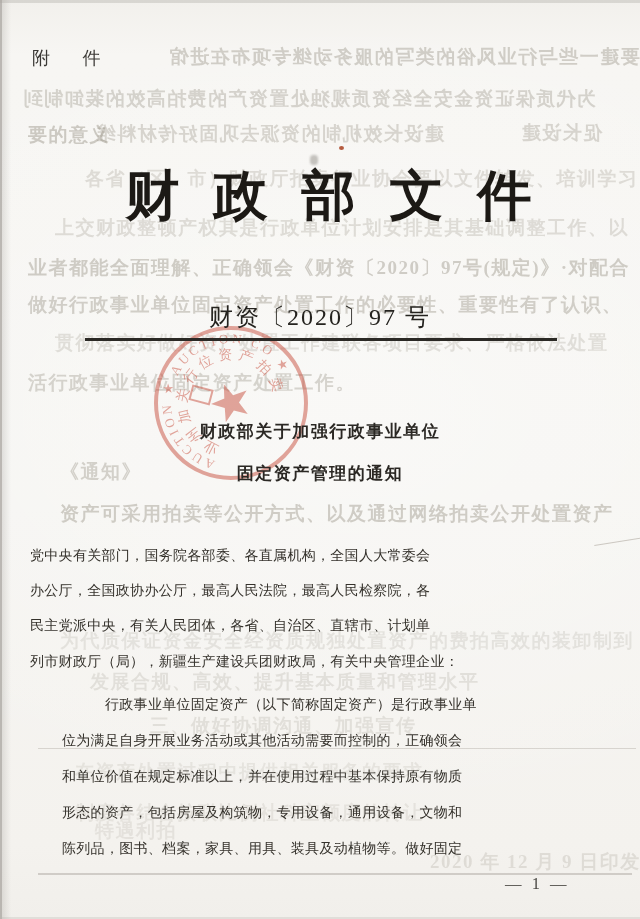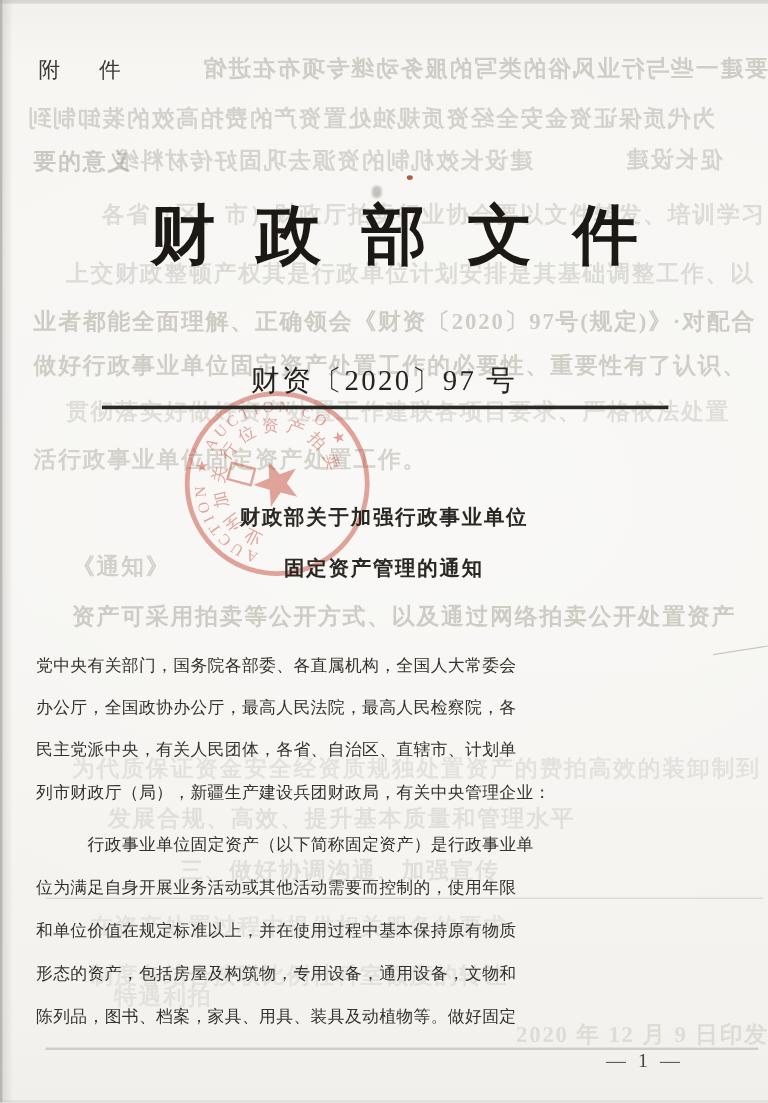--- a/index.html
+++ b/index.html
@@ -35,21 +35,21 @@
      color:#1c1915;text-indent:17px;}
   .docnum{position:absolute;left:0;right:0;top:301px;text-align:center;
      font-size:24px;letter-spacing:2px;color:#25231f;}
   .rule{position:absolute;left:85px;top:338px;width:472px;height:3px;background:#2b2925;}
   .notice-title{position:absolute;left:0;right:0;top:411px;text-align:center;
      font-size:17px;font-weight:bold;color:#2b2824;line-height:42px;letter-spacing:1.5px;}
   .body-col{position:absolute;left:30px;top:538px;width:584px;color:#34312b;
      font-size:14px;letter-spacing:.3px;}
   .bline{height:35.2px;line-height:35.2px;white-space:nowrap;}
   .p2 .bline{height:36.1px;line-height:36.1px;}
-  .p2{margin-top:8px;}
+  .p2{margin-top:8px;margin-left:32px;}
   .indent{text-indent:43px;}
   .footer-line{position:absolute;left:38px;top:873px;width:594px;height:1.5px;
      background:#c9c6bf;opacity:.85;}
   .pagenum{position:absolute;left:505px;top:874px;font-size:16.5px;letter-spacing:3px;
      color:#4a4844;}
   
   .seal{position:absolute;left:148px;top:320px;width:166px;height:166px;
      opacity:.5;filter:blur(.4px);}
   .dot{position:absolute;left:339px;top:146px;width:5px;height:4px;border-radius:50%;
      background:#a8401f;opacity:.85;}
@@ -119,21 +119,21 @@
 
   <div class="body-col">
     <div class="p1">
       <div class="bline">党中央有关部门，国务院各部委、各直属机构，全国人大常委会</div>
       <div class="bline">办公厅，全国政协办公厅，最高人民法院，最高人民检察院，各</div>
       <div class="bline">民主党派中央，有关人民团体，各省、自治区、直辖市、计划单</div>
       <div class="bline">列市财政厅（局），新疆生产建设兵团财政局，有关中央管理企业：</div>
     </div>
     <div class="p2">
       <div class="bline indent">行政事业单位固定资产（以下简称固定资产）是行政事业单</div>
-      <div class="bline">位为满足自身开展业务活动或其他活动需要而控制的，使用年限</div>
+      <div class="bline">位为满足自身开展业务活动或其他活动需要而控制的，正确领会</div>
       <div class="bline">和单位价值在规定标准以上，并在使用过程中基本保持原有物质</div>
       <div class="bline">形态的资产，包括房屋及构筑物，专用设备，通用设备，文物和</div>
       <div class="bline">陈列品，图书、档案，家具、用具、装具及动植物等。做好固定</div>
     </div>
   </div>
 
   <div class="footer-line"></div>
   <div class="pagenum">— 1 —</div>
 
   <div class="crease"></div>

